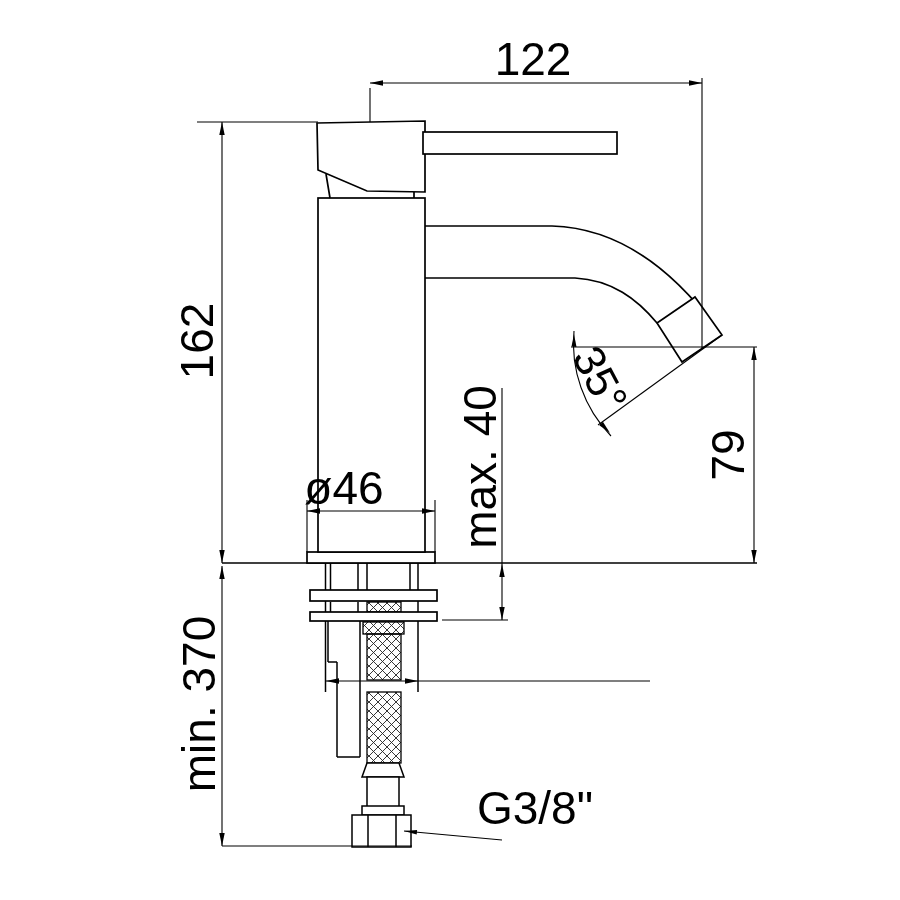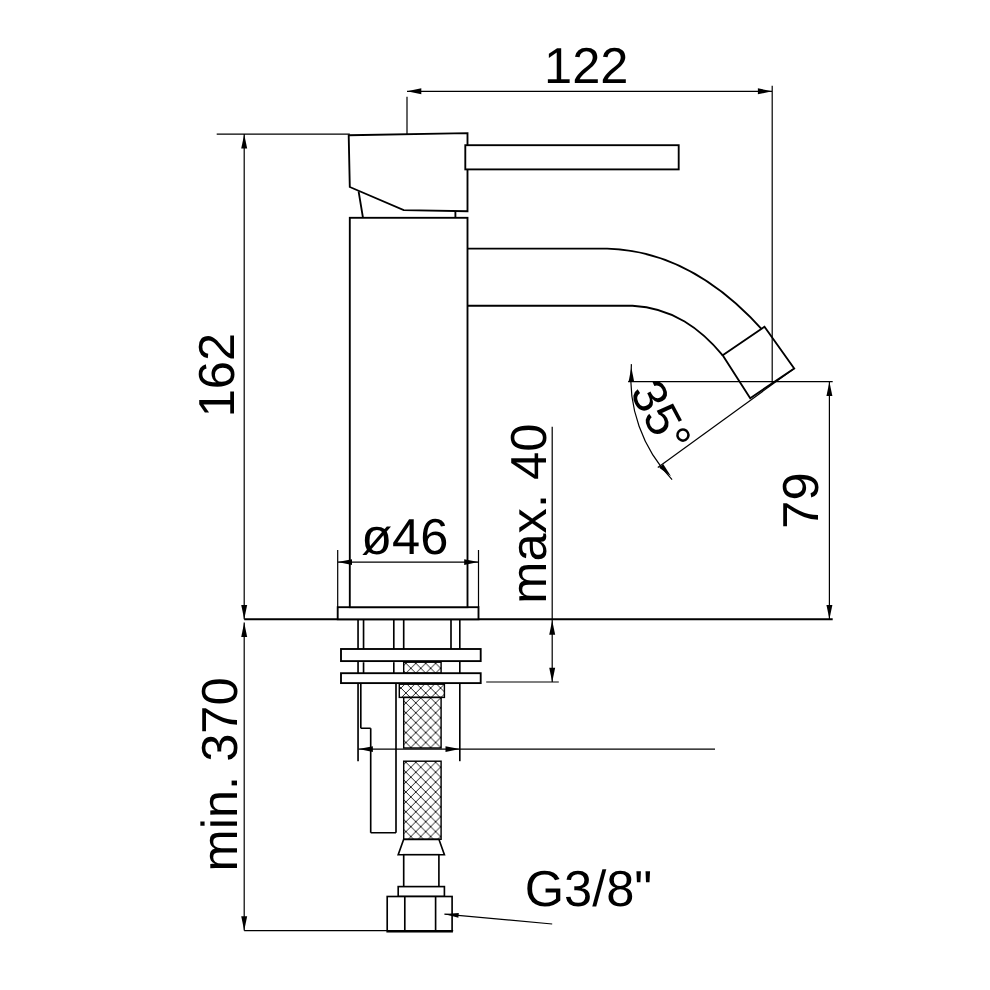--- a/index.html
+++ b/index.html
@@ -20,21 +20,21 @@
     transform:translate(-50%,-50%);
     line-height:1;
     letter-spacing:0px;
   }
   .rot-ccw{transform:translate(-50%,-50%) rotate(-90deg);}
   .rot-angle{transform:translate(-50%,-50%) rotate(62deg);}
   #lbl-122{left:533px;top:59px;}
   #lbl-162{left:197px;top:341px;}
   #lbl-max40{left:480px;top:467px;}
   #lbl-79{left:728px;top:455px;}
-  #lbl-o46{left:368px;top:488px;}
+  #lbl-o46{left:344px;top:488px;}
   #lbl-min370{left:199px;top:704px;}
   #lbl-o335{left:537px;top:653px;}
   #lbl-g38{left:535px;top:808px;}
   #lbl-35{left:600px;top:379px;font-size:44px;}
 </style>
 </head>
 <body>
 
 <div class="canvas">
 

